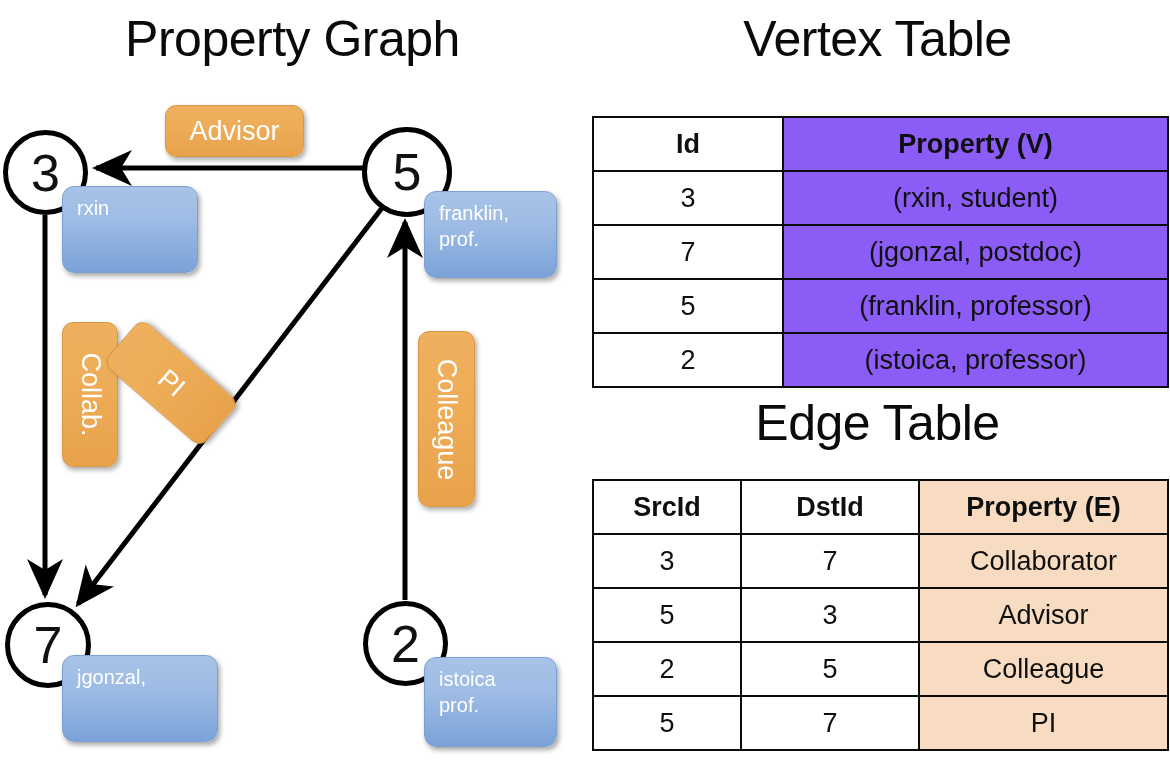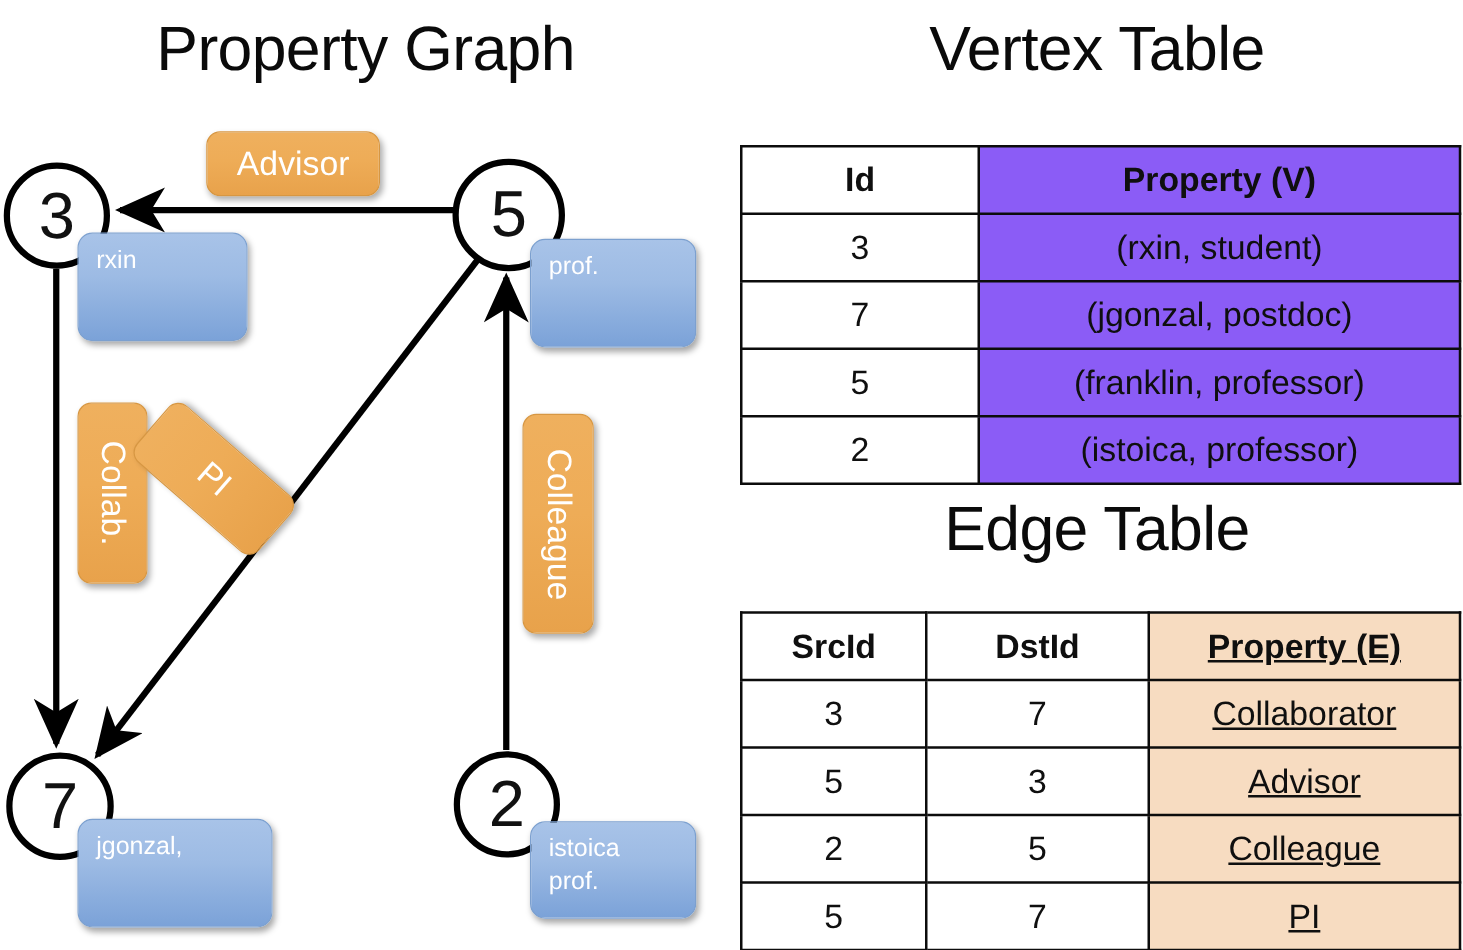--- a/index.html
+++ b/index.html
@@ -128,27 +128,27 @@
     color: #0f0f0f;
     padding: 0;
     height: 52px;
     line-height: 1;
   }
   .data-table th {
     font-weight: 700;
     font-size: 27px;
   }
   .cell-vertex-prop { background: #8b5cf6; }
-  .cell-edge-prop   { background: #f7dcc1; text-decoration: underline; }
+  .cell-edge-prop   { background: #f7dcc1; }
 
   #vertex-table { left: 592px; top: 100px; width: 575px; margin-top: 16px; }
   #vertex-table col.c-id   { width: 190px; }
   #vertex-table col.c-prop { width: 385px; }
 
-  #edge-table { left: 592px; top: 489px; width: 575px; }
+  #edge-table { left: 592px; top: 479px; width: 575px; }
   #edge-table col.c-src  { width: 148px; }
   #edge-table col.c-dst  { width: 178px; }
   #edge-table col.c-prop { width: 249px; }
 </style>
 </head>
 <body>
 
 <div class="section-title" id="title-property-graph">Property Graph</div>
 
 <div class="section-title" id="title-vertex-table">Vertex Table</div>
@@ -176,28 +176,29 @@
   <div class="vertex-node" id="node-3" style="left:3px;  top:130px; width:85px; height:85px;">3</div>
   <div class="vertex-node" id="node-5" style="left:362px; top:127px; width:90px; height:90px;">5</div>
   <div class="vertex-node" id="node-7" style="left:5px;   top:602px; width:86px; height:86px;">7</div>
   <div class="vertex-node" id="node-2" style="left:363px; top:601px; width:85px; height:85px;">2</div>
 
   <div class="prop-box" id="prop-box-3" style="left:62px; top:186px; width:136px; height:87px;">
     <span>rxin</span>
   </div>
 
   <div class="prop-box" id="prop-box-5" style="left:424px; top:191px; width:133px; height:87px;">
+    <span>franklin,</span>
     <span>prof.</span>
   </div>
 
   <div class="prop-box" id="prop-box-7" style="left:62px; top:655px; width:156px; height:87px;">
     <span>jgonzal,</span>
   </div>
 
-  <div class="prop-box" id="prop-box-2" style="left:424px; top:657px; width:133px; height:78px;">
+  <div class="prop-box" id="prop-box-2" style="left:424px; top:657px; width:133px; height:90px;">
     <span>istoica</span>
     <span>prof.</span>
   </div>
 
   <div class="edge-label" id="edge-label-advisor">
     <span>Advisor</span>
   </div>
 
   <div class="edge-label vertical-text" id="edge-label-collab">
     <span>Collab.</span>

